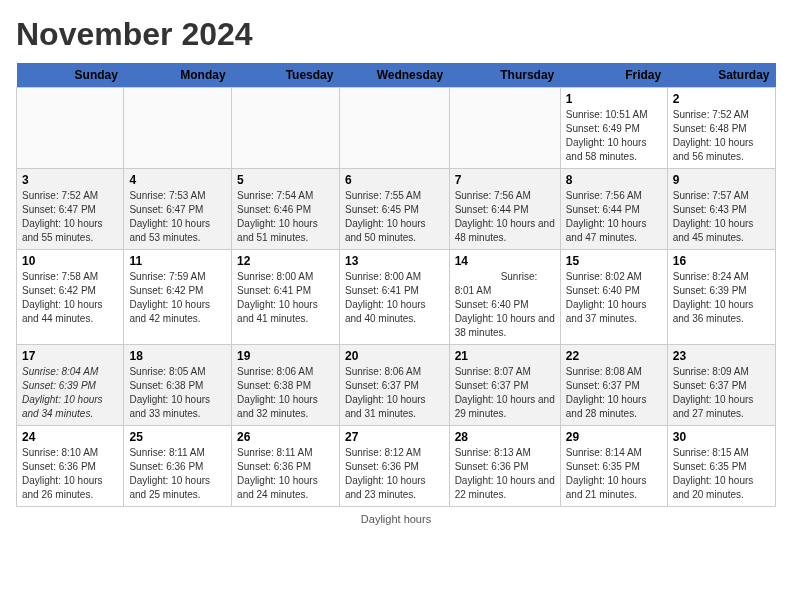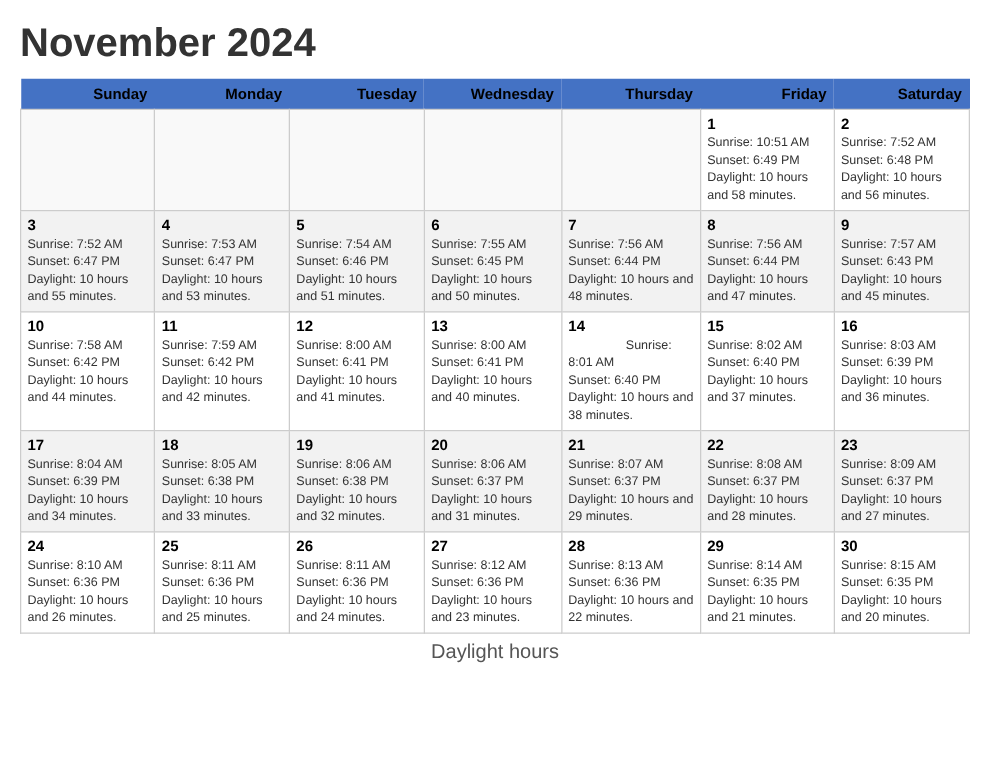--- a/index.html
+++ b/index.html
@@ -81,21 +81,21 @@
     .cell-text {
       font-size: 10px;
       color: #333;
       line-height: 1.4;
     }
     .empty-cell {
       background-color: #f9f9f9 !important;
     }
     .footer-note {
       margin-top: 6px;
-      font-size: 16px;
+      font-size: 11px;
       color: #555;
       text-align: center;
     }
   </style>
 </head>
 <body>
 
 <div class="header">
   <div class="title-block">
     <div class="month-title">November 2024</div>
@@ -163,26 +163,26 @@
 Daylight: 10 hours and 41 minutes.</span></td>
         <td><span class="day-number">13</span><span class="cell-text" style="white-space: pre-line;">Sunrise: 8:00 AM
 Sunset: 6:41 PM
 Daylight: 10 hours and 40 minutes.</span></td>
         <td><span class="day-number">14</span><span class="cell-text" style="white-space: pre-line; margin-left: 46px;">Sunrise: 8:01 AM
 Sunset: 6:40 PM
 Daylight: 10 hours and 38 minutes.</span></td>
         <td><span class="day-number">15</span><span class="cell-text" style="white-space: pre-line; text-align: right;">Sunrise: 8:02 AM
 Sunset: 6:40 PM
 Daylight: 10 hours and 37 minutes.</span></td>
-        <td><span class="day-number">16</span><span class="cell-text" style="white-space: pre-line;">Sunrise: 8:03 AM
+        <td><span class="day-number">16</span><span class="cell-text" style="white-space: pre-line;">Sunrise: 8:24 AM
 Sunset: 6:39 PM
 Daylight: 10 hours and 36 minutes.</span></td>
       </tr>
       <tr>
-        <td><span class="day-number">17</span><span class="cell-text" style="white-space: pre-line;">Sunrise: 8:04 AM
+        <td><span class="day-number">17</span><span class="cell-text" style="white-space: pre-line; font-style: italic;">Sunrise: 8:04 AM
 Sunset: 6:39 PM
 Daylight: 10 hours and 34 minutes.</span></td>
         <td><span class="day-number">18</span><span class="cell-text" style="white-space: pre-line;">Sunrise: 8:05 AM
 Sunset: 6:38 PM
 Daylight: 10 hours and 33 minutes.</span></td>
         <td><span class="day-number">19</span><span class="cell-text" style="white-space: pre-line;">Sunrise: 8:06 AM
 Sunset: 6:38 PM
 Daylight: 10 hours and 32 minutes.</span></td>
         <td><span class="day-number">20</span><span class="cell-text" style="white-space: pre-line;">Sunrise: 8:06 AM
 Sunset: 6:37 PM

